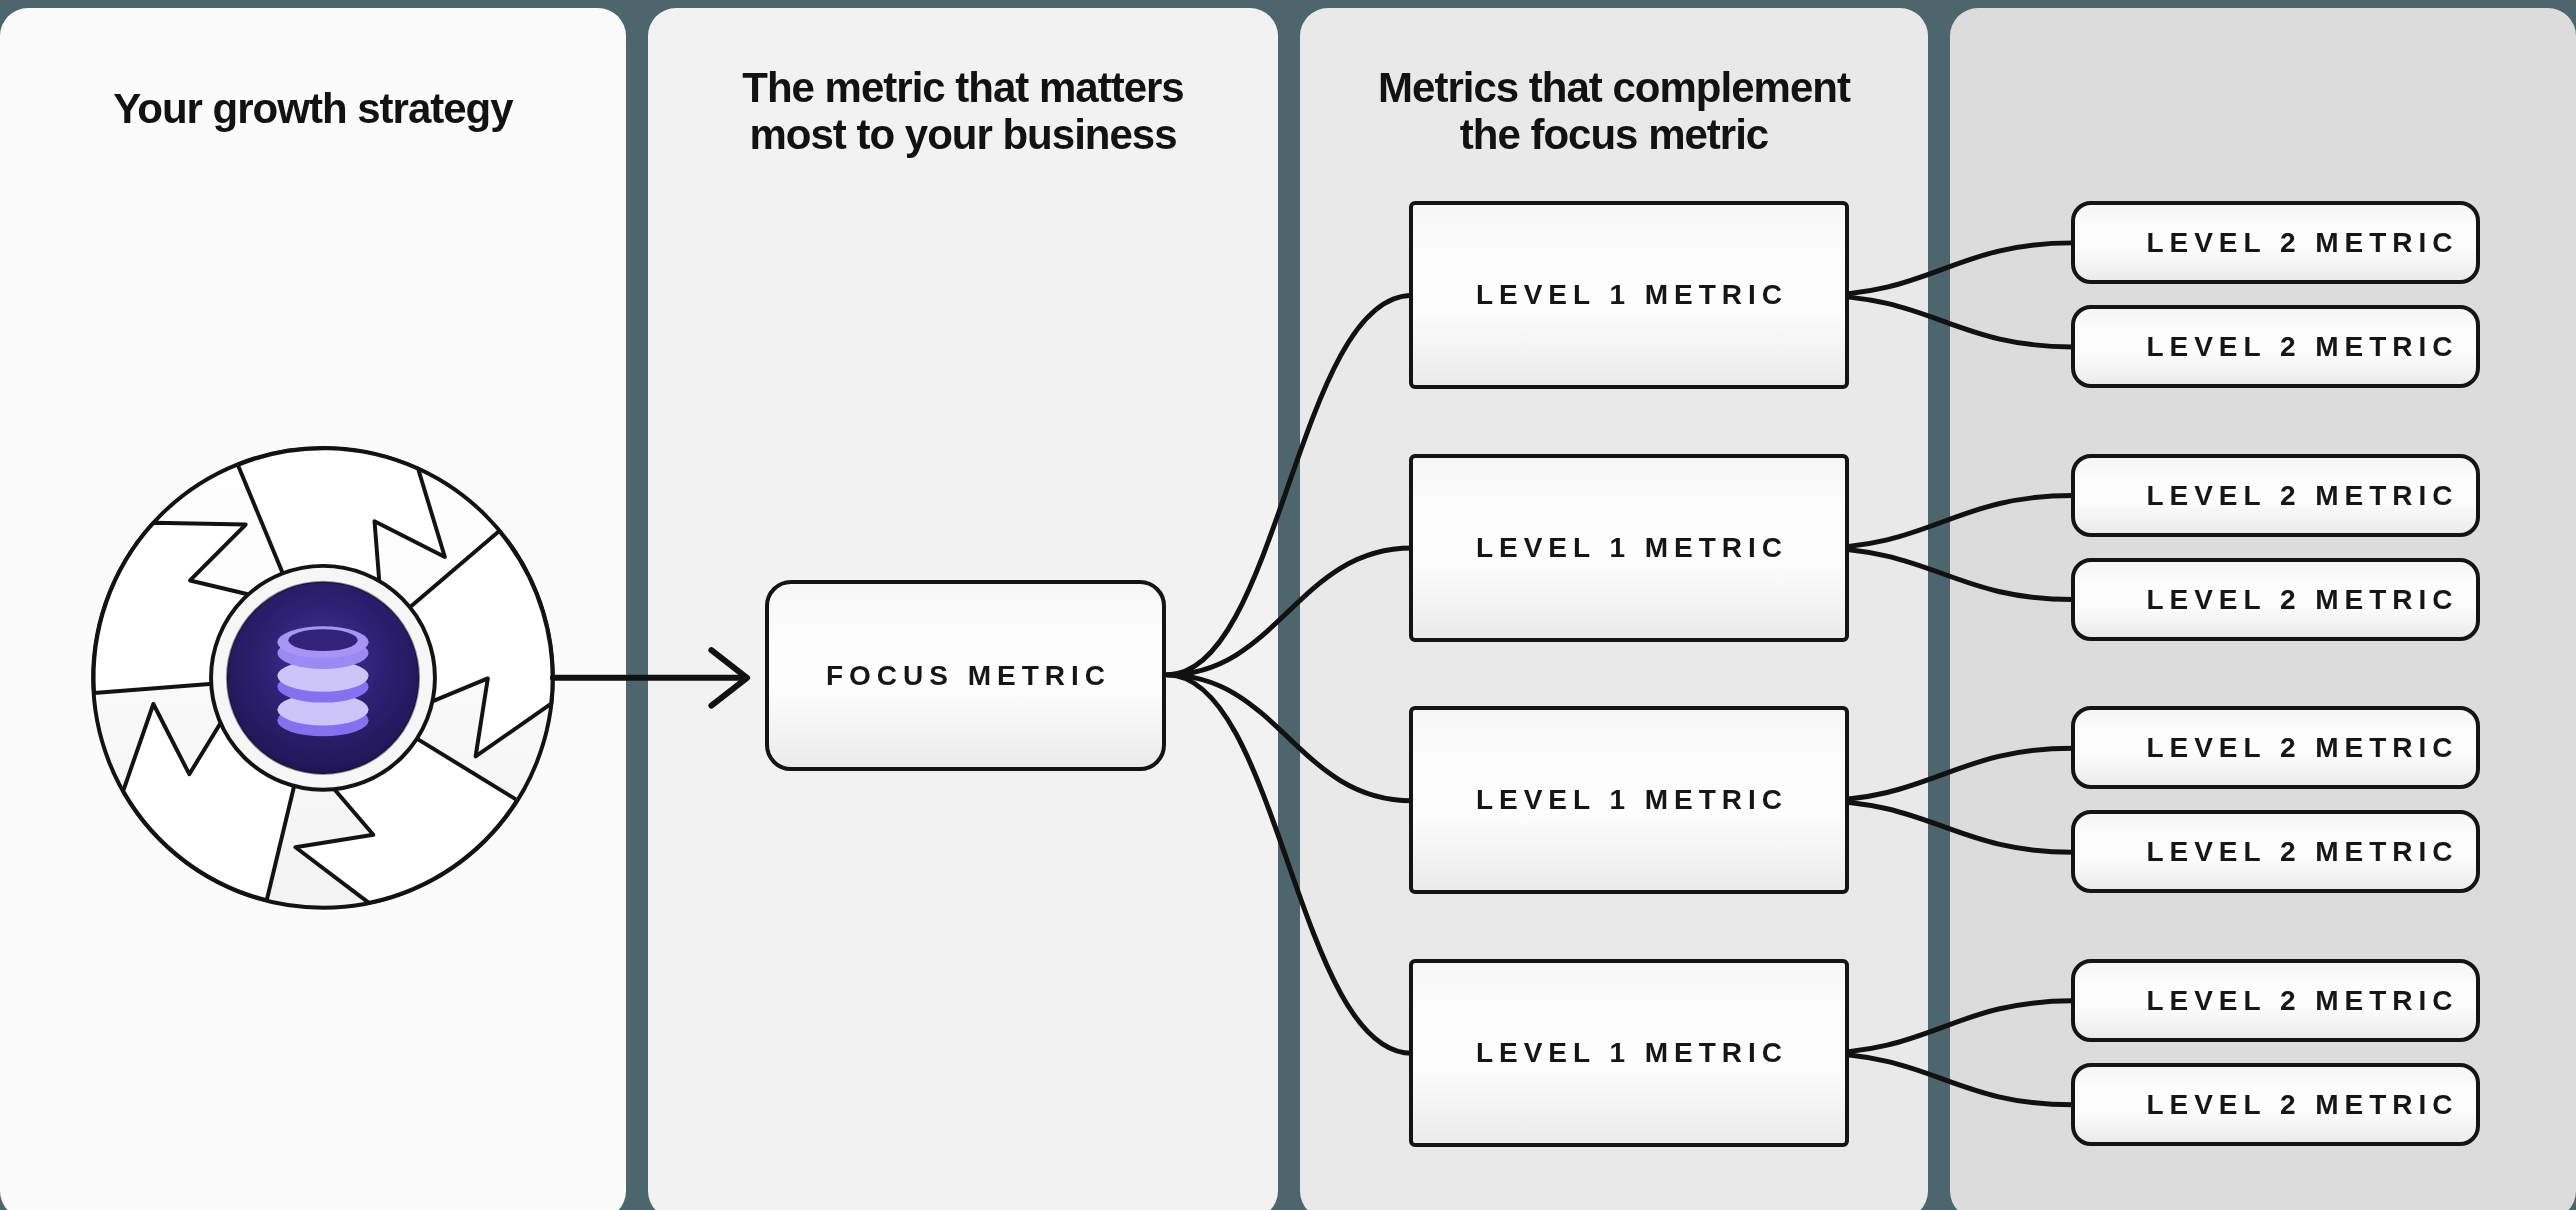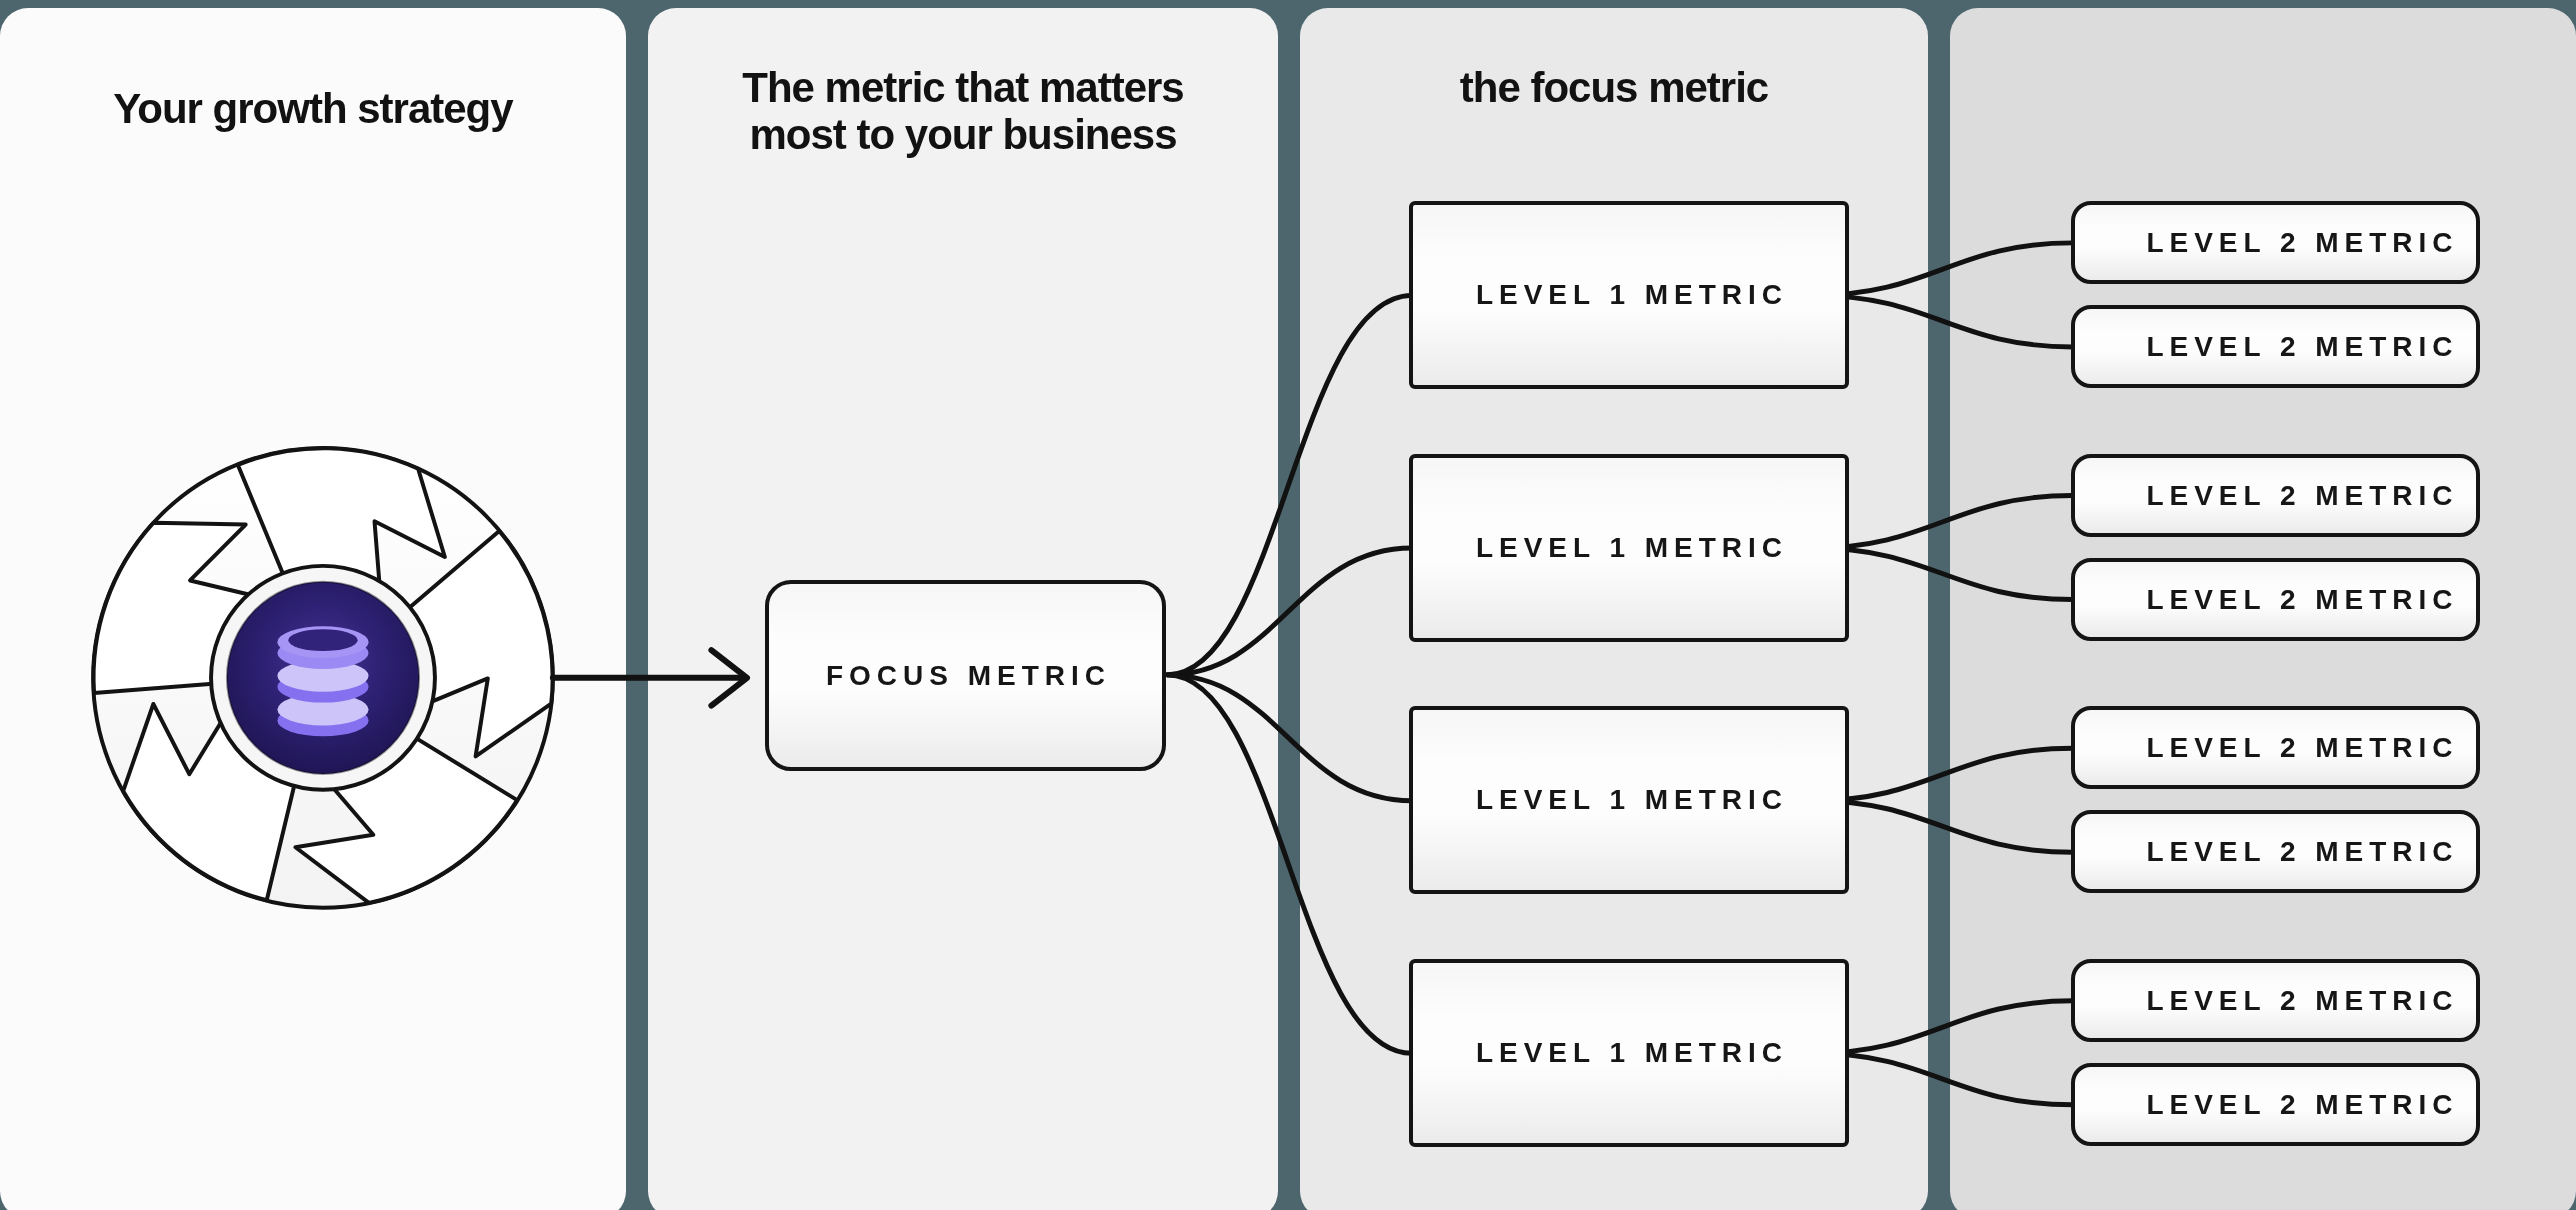--- a/index.html
+++ b/index.html
@@ -51,20 +51,21 @@
 
   <div class="panel panel-2">
     <h2 class="panel-title double">
       <span>The metric that matters</span>
       <span>most to your business</span>
     </h2>
   </div>
 
   <div class="panel panel-3">
     <h2 class="panel-title double">
+      <span>Metrics that complement</span>
       <span>the focus metric</span>
     </h2>
   </div>
 
   <div class="panel panel-4">
     <h2 class="panel-title double">
     </h2>
   </div>
 
   <svg class="overlay" width="2576" height="1211" viewBox="0 0 2600 1222">

